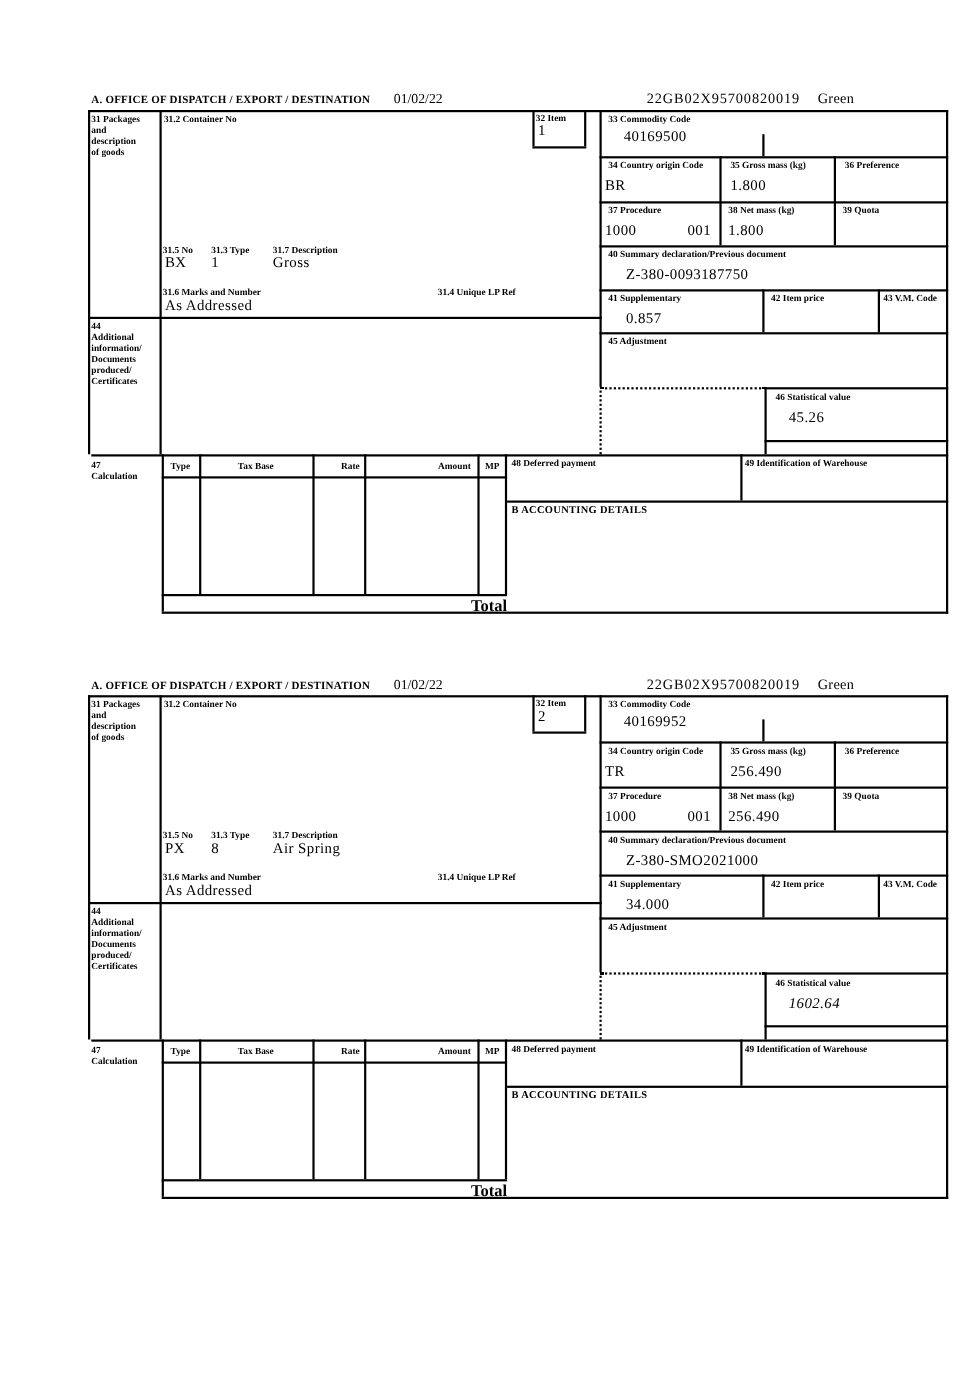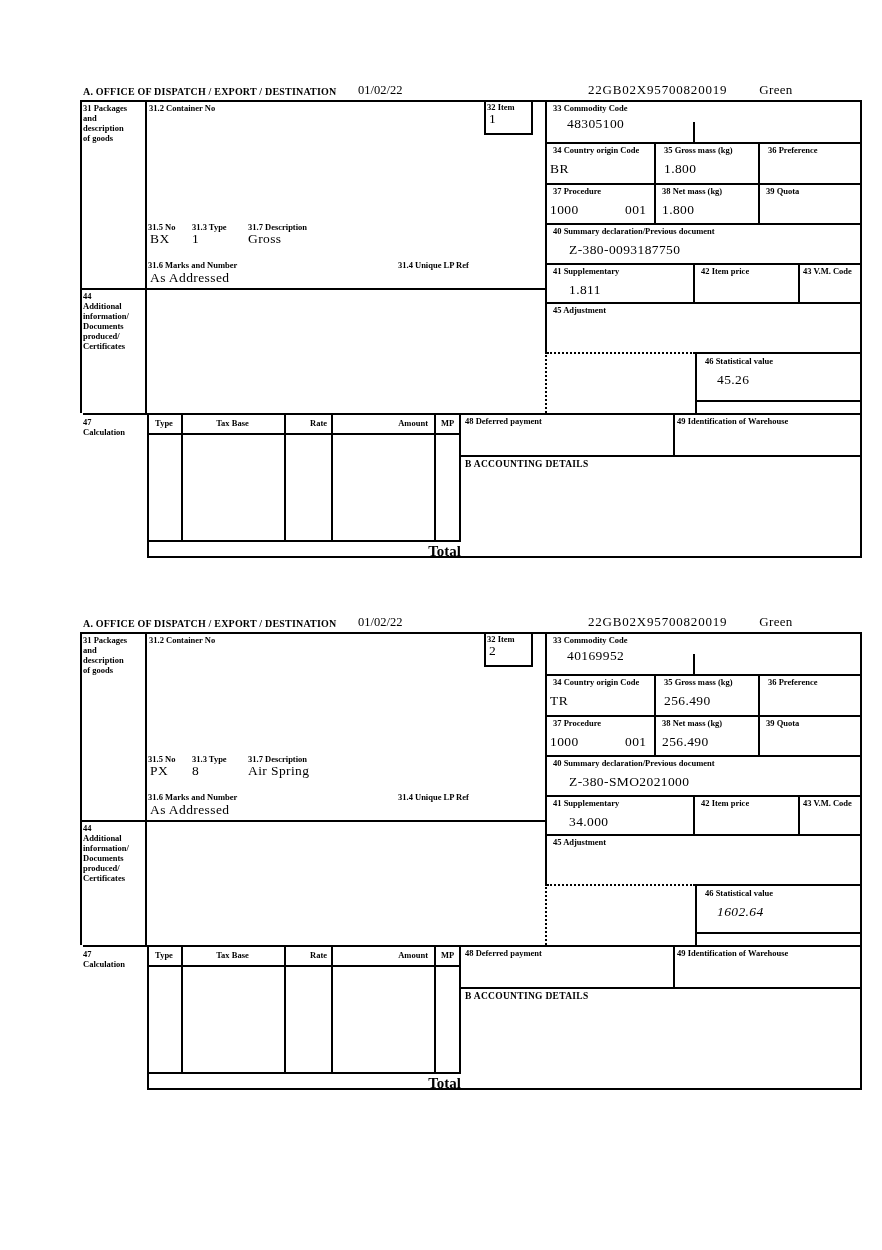--- a/index.html
+++ b/index.html
@@ -4,21 +4,21 @@
 <style>
   html,body{margin:0;padding:0;background:#fff;}
   body{position:relative;width:882px;height:1250px;font-family:"Liberation Serif",serif;color:#000;overflow:hidden;}
   .section{position:absolute;left:80px;width:783px;}
   #section-1{top:82px;}
   #section-2{top:614px;}
   .hdr{position:absolute;left:0;top:0;width:783px;height:18px;}
   .hdr-title{position:absolute;left:3px;top:4px;font-size:10px;font-weight:bold;letter-spacing:.2px;white-space:nowrap;}
   .hdr-date{position:absolute;left:278px;top:1px;font-size:12.5px;white-space:nowrap;}
   .hdr-ref{position:absolute;left:508px;top:0;font-size:13px;letter-spacing:.8px;white-space:nowrap;}
-  .hdr-ref .routing{margin-left:32px;letter-spacing:.3px;}
+  .hdr-ref .routing{margin-left:16px;letter-spacing:.3px;}
   .grid{position:absolute;left:0;top:18px;width:783px;height:458px;}
   .ln{position:absolute;background:#000;}
   .lnh{height:2px;}
   .lnv{width:2px;}
   .dot-h{position:absolute;height:0;border-top:2px dotted #000;}
   .dot-v{position:absolute;width:0;border-left:2px dotted #000;}
   .lbl{position:absolute;font-size:8.5px;font-weight:bold;line-height:10px;white-space:nowrap;}
   .ml{white-space:pre-line;}
   .val{position:absolute;font-size:13.5px;letter-spacing:.4px;line-height:15px;white-space:nowrap;}
   .th{position:absolute;top:313px;height:20px;line-height:20px;font-size:8.5px;font-weight:bold;box-sizing:border-box;}
@@ -77,21 +77,21 @@
     <div class="ln lnh" style="left:67px;top:456px;width:715px;"></div>
 
     <div class="lbl ml" style="left:3px;top:3px;">31 Packages
 and
 description
 of goods</div>
     <div class="lbl" style="left:69px;top:3px;">31.2 Container No</div>
     <div class="lbl" style="left:407px;top:2px;">32 Item</div>
     <div class="val" style="left:409px;top:11px;">1</div>
     <div class="lbl" style="left:473px;top:3px;">33 Commodity Code</div>
-    <div class="val" style="left:487px;top:16px;">48305100</div>
+    <div class="val" style="left:487px;top:16px;">40169500</div>
     <div class="lbl" style="left:473px;top:45px;">34 Country origin Code</div>
     <div class="val" style="left:470px;top:61px;">BR</div>
     <div class="lbl" style="left:584px;top:45px;">35 Gross mass (kg)</div>
     <div class="val" style="left:584px;top:61px;">1.800</div>
     <div class="lbl" style="left:688px;top:45px;">36 Preference</div>
     <div class="lbl" style="left:473px;top:86px;">37 Procedure</div>
     <div class="val" style="left:470px;top:102px;">1000</div>
     <div class="val" style="left:545px;top:102px;">001</div>
     <div class="lbl" style="left:582px;top:86px;">38 Net mass (kg)</div>
     <div class="val" style="left:582px;top:102px;">1.800</div>
@@ -101,21 +101,21 @@
     <div class="lbl" style="left:168px;top:122px;">31.7 Description</div>
     <div class="val" style="left:70px;top:131px;">BX</div>
     <div class="val" style="left:112px;top:131px;">1</div>
     <div class="val" style="left:168px;top:131px;">Gross</div>
     <div class="lbl" style="left:68px;top:160px;">31.6 Marks and Number</div>
     <div class="lbl" style="left:318px;top:160px;">31.4 Unique LP Ref</div>
     <div class="val" style="left:70px;top:170px;">As Addressed</div>
     <div class="lbl" style="left:473px;top:126px;">40 Summary declaration/Previous document</div>
     <div class="val" style="left:489px;top:142px;">Z-380-0093187750</div>
     <div class="lbl" style="left:473px;top:166px;">41 Supplementary</div>
-    <div class="val" style="left:489px;top:182px;">1.811</div>
+    <div class="val" style="left:489px;top:182px;">0.857</div>
     <div class="lbl" style="left:621px;top:166px;">42 Item price</div>
     <div class="lbl" style="left:723px;top:166px;">43 V.M. Code</div>
     <div class="lbl ml" style="left:3px;top:191px;">44
 Additional
 information/
 Documents
 produced/
 Certificates</div>
     <div class="lbl" style="left:473px;top:205px;">45 Adjustment</div>
     <div class="lbl" style="left:625px;top:256px;">46 Statistical value</div>

